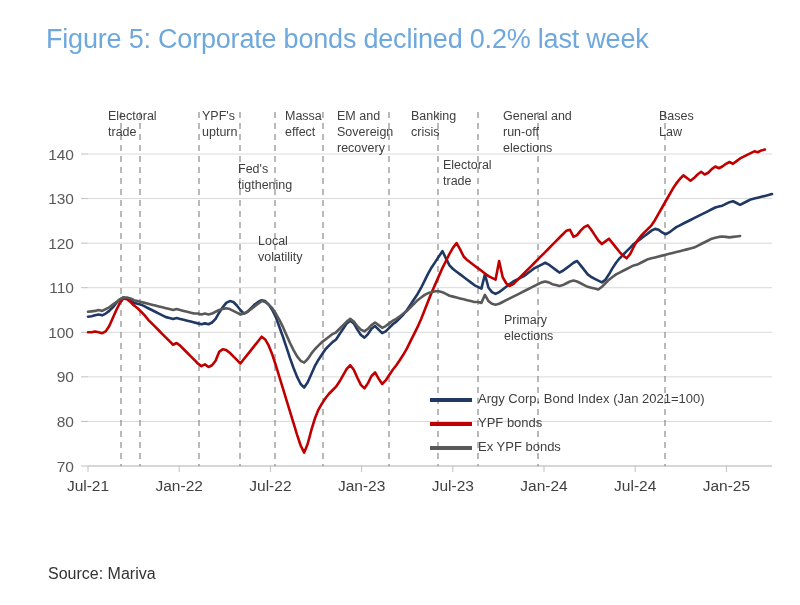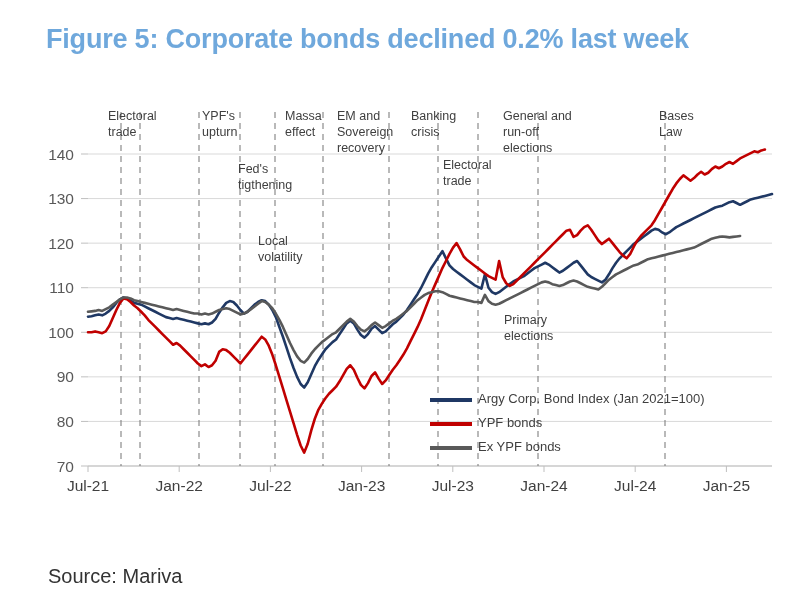--- a/index.html
+++ b/index.html
@@ -5,26 +5,26 @@
   html,body{margin:0;padding:0;}
   body{
     width:800px;height:605px;
     background:#ffffff;
     font-family:"Liberation Sans", sans-serif;
     overflow:hidden;
     position:relative;
   }
   #title{
     position:absolute;left:46px;top:22px;width:740px;
-    font-size:27px;font-weight:bold;line-height:1.28;
+    font-size:27px;font-weight:normal;line-height:1.28;
     color:#6fa8dc;letter-spacing:-0.2px;
   }
   #source{
     position:absolute;left:48px;top:565px;
-    font-size:20px;color:#333333;
+    font-size:16px;color:#333333;
   }
   #chart{
     position:absolute;left:0px;top:100px;width:800px;height:400px;
   }
   svg{display:block;}
   .ylab{font-size:15.5px;fill:#595959;font-family:"Liberation Sans",sans-serif;text-anchor:end;}
   .xlab{font-size:15.5px;fill:#404040;font-family:"Liberation Sans",sans-serif;text-anchor:middle;}
   .anno{font-size:12.5px;fill:#3f3f3f;font-family:"Liberation Sans",sans-serif;}
   .leglab{font-size:13px;fill:#3f3f3f;font-family:"Liberation Sans",sans-serif;dominant-baseline:middle;}
   .grid{stroke:#d9d9d9;stroke-width:1;}

